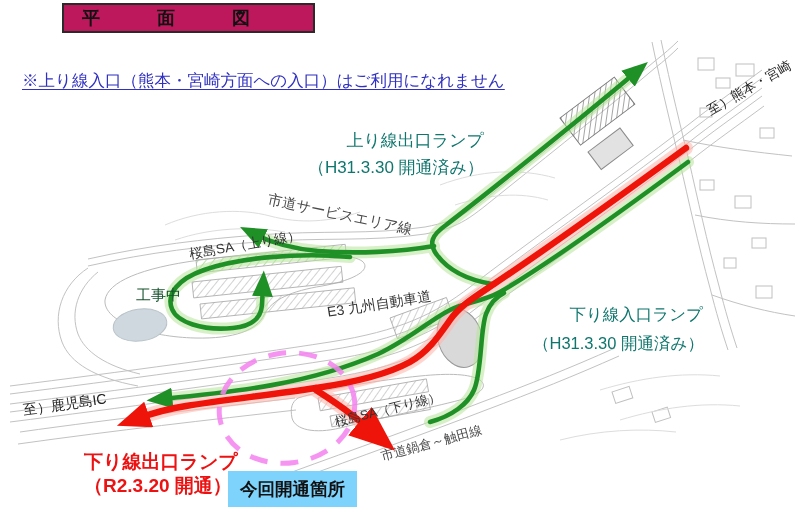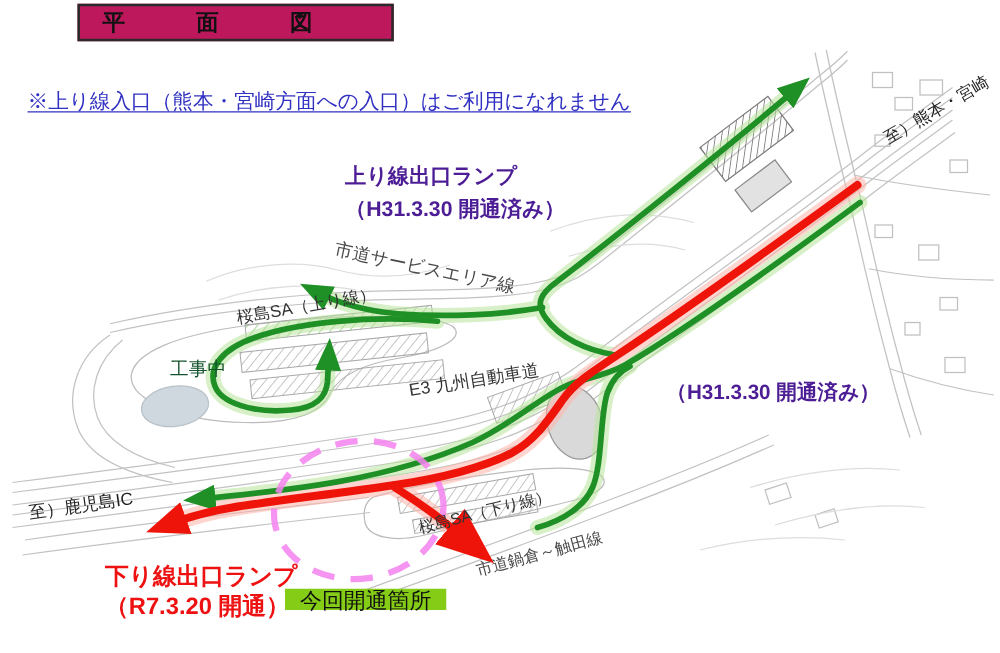--- a/index.html
+++ b/index.html
@@ -8,28 +8,28 @@
   #basemap{position:absolute;left:0;top:0;}
   .lbl{position:absolute;white-space:nowrap;}
   
   .title-box{left:62px;top:3px;width:253px;height:30px;border:2px solid #2a2a2a;background:#be185d;
              display:flex;align-items:center;box-sizing:border-box;padding-left:18px;}
   .title-box span{font-size:18px;font-weight:600;letter-spacing:26px;color:#111;}
   
   .notice{left:22px;top:70px;font-size:16.5px;color:#3030c2;text-decoration:underline;
           text-underline-offset:3px;font-weight:500;font-family:Liberation Mono, monospace;}
   
-  .green-label{color:#4c1d95;font-size:17px;line-height:27px;text-align:left;font-weight:700;}
+  .green-label{color:#0f766e;font-size:17px;line-height:27px;text-align:right;font-weight:400;}
   .up-exit{left:276px;top:127px;width:208px;}
   .down-entrance{left:533px;top:300px;width:170px;font-size:16.5px;line-height:29px;}
   
   .red-label{left:84px;top:450px;color:#ee1111;font-size:19px;font-weight:bold;line-height:24px;}
   
-  .new-box{left:228px;top:471px;width:129px;height:17px;background:#84cc16;color:#101010;
-           font-size:17.5px;display:flex;align-items:center;justify-content:center;}
+  .new-box{left:228px;top:471px;width:129px;height:36px;background:#7dd3fc;color:#101010;
+           font-size:17.5px;display:flex;align-items:center;justify-content:center;font-weight:bold;}
   
   .construction{left:136px;top:286px;color:#14532d;font-size:15px;font-weight:500;}
   
   .map-lbl{color:#3d3d3d;transform-origin:left top;}
   .service-road{left:270px;top:190px;font-size:14.5px;transform:rotate(12deg);color:#4a4a4a;}
   .sa-up{left:188px;top:246px;font-size:13.5px;transform:rotate(-10deg);color:#333;}
   .expwy{left:326px;top:304px;font-size:14px;transform:rotate(-9deg);color:#333;}
   .to-kumamoto{left:704px;top:104px;font-size:13.5px;transform:rotate(-30deg);color:#222;}
   .to-kagoshima{left:22px;top:402px;font-size:14px;transform:rotate(-8deg);color:#222;}
   .sa-down{left:333px;top:414px;font-size:13px;transform:rotate(-14deg);color:#333;}
@@ -172,26 +172,27 @@
   </div>
 
   <div class="lbl notice">※上り線入口（熊本・宮崎方面への入口）はご利用になれません</div>
 
   <div class="lbl green-label up-exit">
     <div>上り線出口ランプ</div>
     <div>（H31.3.30 開通済み）</div>
   </div>
 
   <div class="lbl green-label down-entrance">
+    <div>下り線入口ランプ</div>
     <div>（H31.3.30 開通済み）</div>
   </div>
 
   <div class="lbl red-label">
     <div>下り線出口ランプ</div>
-    <div>（R7.3.20 開通）</div>
+    <div>（R2.3.20 開通）</div>
   </div>
 
   <div class="lbl new-box">今回開通箇所</div>
 
   <div class="lbl construction">工事中</div>
 
   <div class="lbl map-lbl service-road">市道サービスエリア線</div>
   <div class="lbl map-lbl sa-up">桜島SA（上り線）</div>
   <div class="lbl map-lbl expwy">E3 九州自動車道</div>
   <div class="lbl map-lbl to-kumamoto">至）熊本・宮崎</div>

